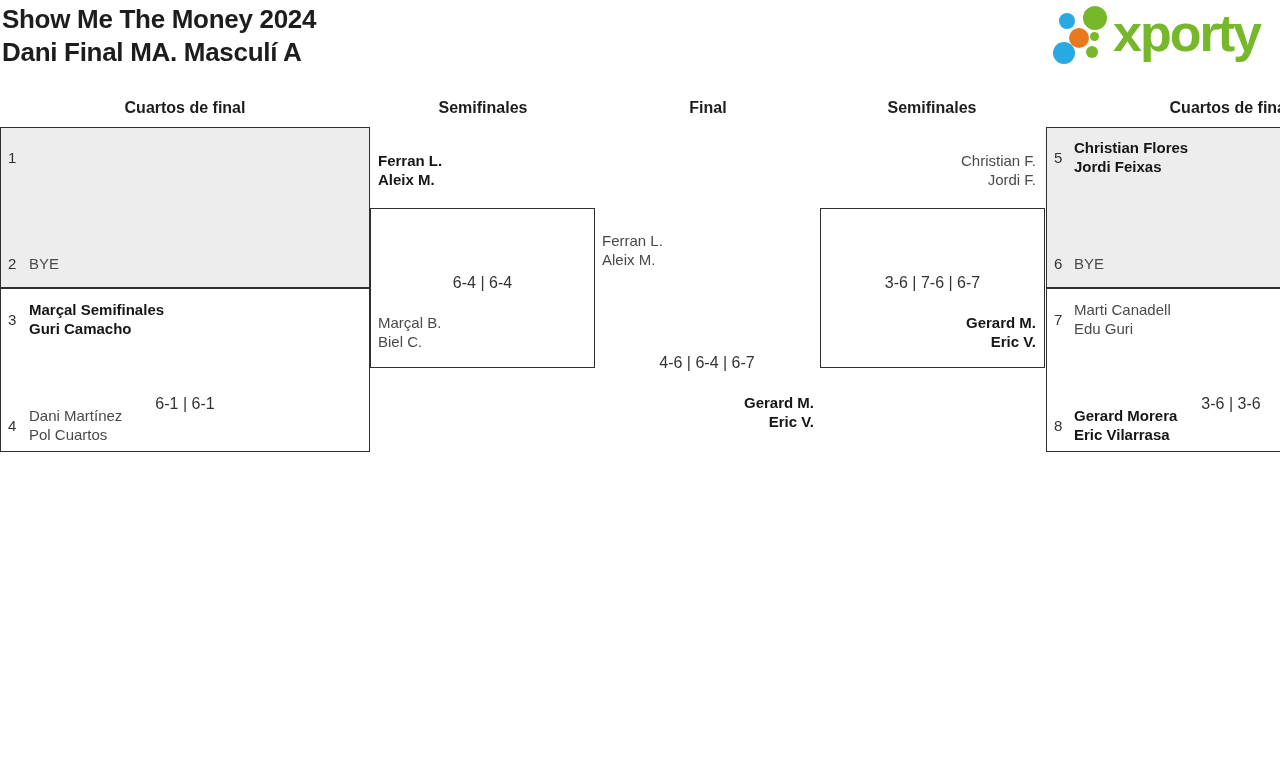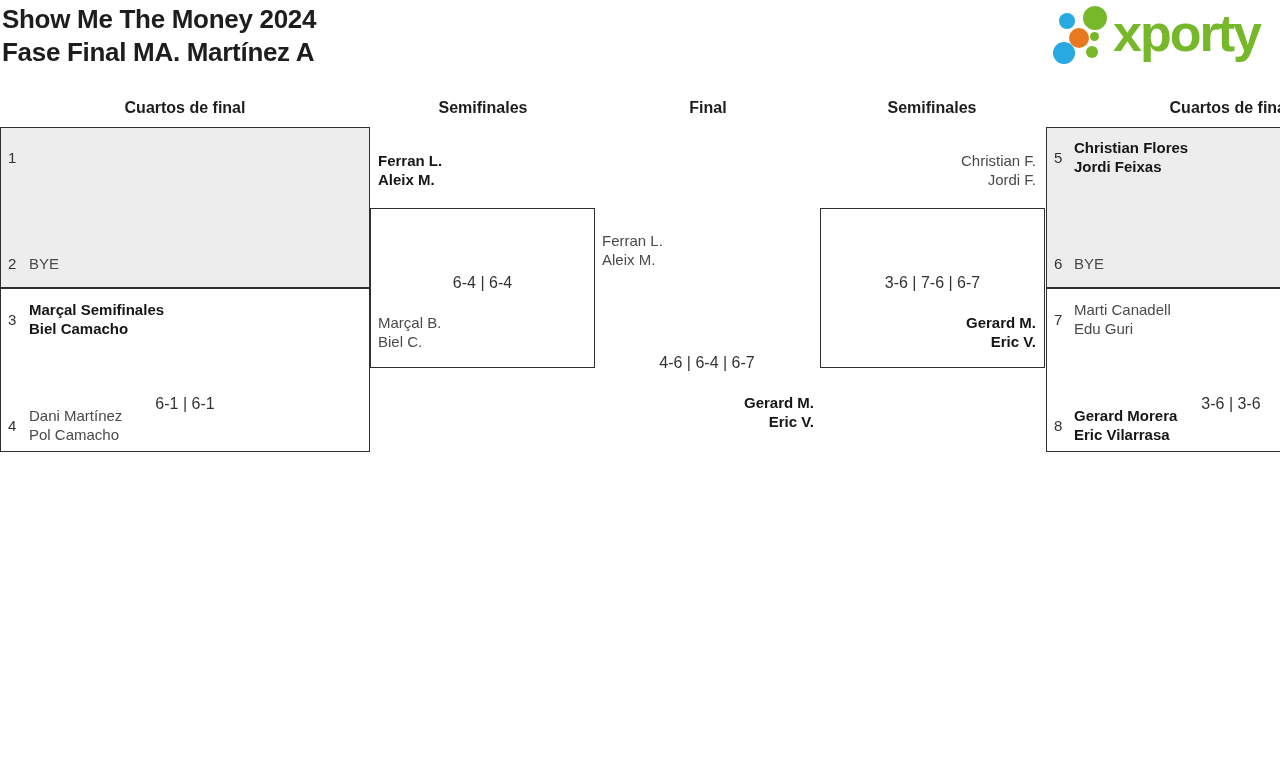--- a/index.html
+++ b/index.html
@@ -97,21 +97,21 @@
   }
   .score.centered { left: 0; width: 100%; text-align: center; }
 </style>
 </head>
 <body>
 
 <div class="page">
 
   <div class="abs title">
     <div>Show Me The Money 2024</div>
-    <div>Fase Final MA. Martínez A</div>
+    <div>Dani Final MA. Masculí A</div>
   </div>
 
   <div class="abs logo">
     <span class="dot dot-green-lg"></span>
     <span class="dot dot-blue-md"></span>
     <span class="dot dot-orange"></span>
     <span class="dot dot-green-xs"></span>
     <span class="dot dot-blue-lg"></span>
     <span class="dot dot-green-sm"></span>
     <span class="logo-text">xporty</span>
@@ -128,27 +128,27 @@
     <span class="seed" style="left:7px; top:126px;">2</span>
     <div class="team" style="left:28px; top:126px;">
       <div>BYE</div>
     </div>
   </div>
 
   <div class="mbox box-qf-lb">
     <span class="seed" style="left:7px; top:21px;">3</span>
     <div class="team win" style="left:28px; top:11px;">
       <div>Marçal Semifinales</div>
-      <div>Biel Camacho</div>
+      <div>Guri Camacho</div>
     </div>
     <div class="score centered" style="top:74px;">6-1 | 6-1</div>
     <span class="seed" style="left:7px; top:127px;">4</span>
     <div class="team" style="left:28px; top:117px;">
       <div>Dani Martínez</div>
-      <div>Pol Camacho</div>
+      <div>Pol Cuartos</div>
     </div>
   </div>
 
   <div class="mbox box-sf-l">
     <div class="team win" style="left:7px; top:-58px;">
       <div>Ferran L.</div>
       <div>Aleix M.</div>
     </div>
     <div class="score centered" style="top:33px;">6-4 | 6-4</div>
     <div class="team" style="left:7px; top:104px;">

